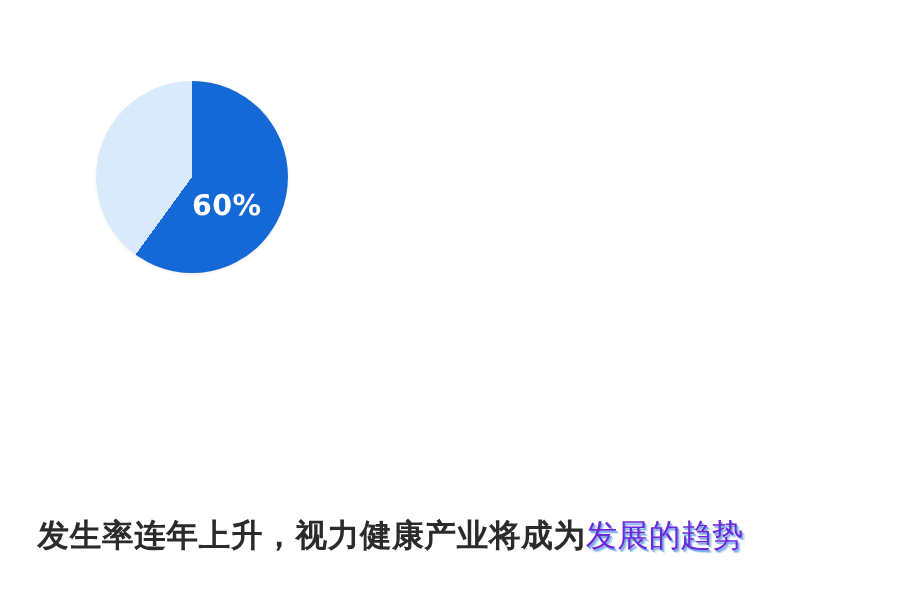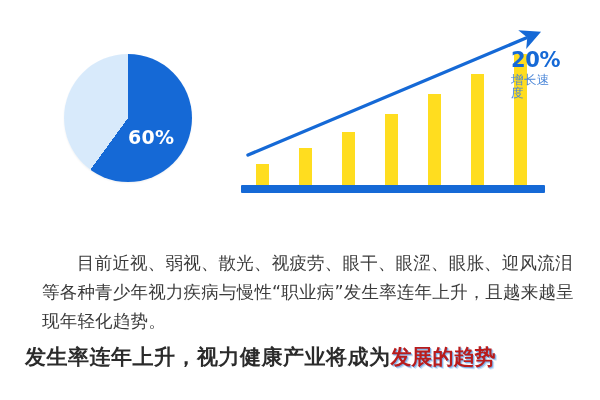--- a/index.html
+++ b/index.html
@@ -51,68 +51,39 @@
     text-align:left;
   }
 
   .headline{
     position:absolute;left:25px;top:343px;width:560px;
     font-size:21px;font-weight:bold;color:#2b2b2b;
     font-family:"DejaVu Sans","Liberation Sans",sans-serif;
     letter-spacing:.5px;white-space:nowrap;
   }
   .headline .hl{
-    color:#b91c1c;
-    font-weight:bold;
+    color:#6d28d9;
+    font-weight:normal;
     text-shadow:1px 1px 0 #7fb0e8, 2px 2px 0 #cfe2f7;
     letter-spacing:0px;
     margin-top:12px;
   }
 </style>
 </head>
 <body>
 
 <div id="stage">
 
   <div class="graphics">
 
     <div class="pie-wrap">
       <div class="pie" id="pie-el" style="--c1: #1569D6; --c2: #D8EAFB; --a1: 216deg;"></div>
       <div class="pie-label">60%</div>
     </div>
 
-    <div class="barchart">
-      <svg class="bc-svg" width="320" height="190" viewBox="0 0 320 190">
-        <defs>
-          <marker id="arrowhead" markerWidth="6" markerHeight="6" refX="1.2" refY="3" orient="auto">
-            <path d="M0,0 L6,3 L0,6 L1.6,3 Z" fill="#1569D6"></path>
-          </marker>
-        </defs>
-
-        <line x1="18" y1="141" x2="296" y2="24" stroke="#1569D6" stroke-width="3.4" stroke-linecap="round" marker-end="url(#arrowhead)"></line>
-
-        <g id="bars">
-            <rect x="26" y="150" width="13" height="22" fill="#FFDD1F"></rect>
-            <rect x="69" y="134" width="13" height="38" fill="#FFDD1F"></rect>
-            <rect x="112" y="118" width="13" height="54" fill="#FFDD1F"></rect>
-            <rect x="155" y="100" width="13" height="72" fill="#FFDD1F"></rect>
-            <rect x="198" y="80" width="13" height="92" fill="#FFDD1F"></rect>
-            <rect x="241" y="60" width="13" height="112" fill="#FFDD1F"></rect>
-            <rect x="284" y="40" width="13" height="132" fill="#FFDD1F"></rect>
-          </g>
-
-        <rect x="11" y="171" width="304" height="8" rx="1" fill="#1569D6"></rect>
-      </svg>
-
-      <div class="growth">
-        <div class="pct">20%</div>
-        <div class="sub">增长速度</div>
-      </div>
-    </div>
   </div>
 
-  <p class="para">目前近视、弱视、散光、视疲劳、眼干、眼涩、眼胀、迎风流泪等各种青少年视力疾病与慢性“职业病”发生率连年上升，且越来越呈现年轻化趋势。</p>
 
   <div class="headline">
     <span>发生率连年上升，视力健康产业将成为</span><span class="hl">发展的趋势</span>
   </div>
 
 </div>
 
 </body></html>

